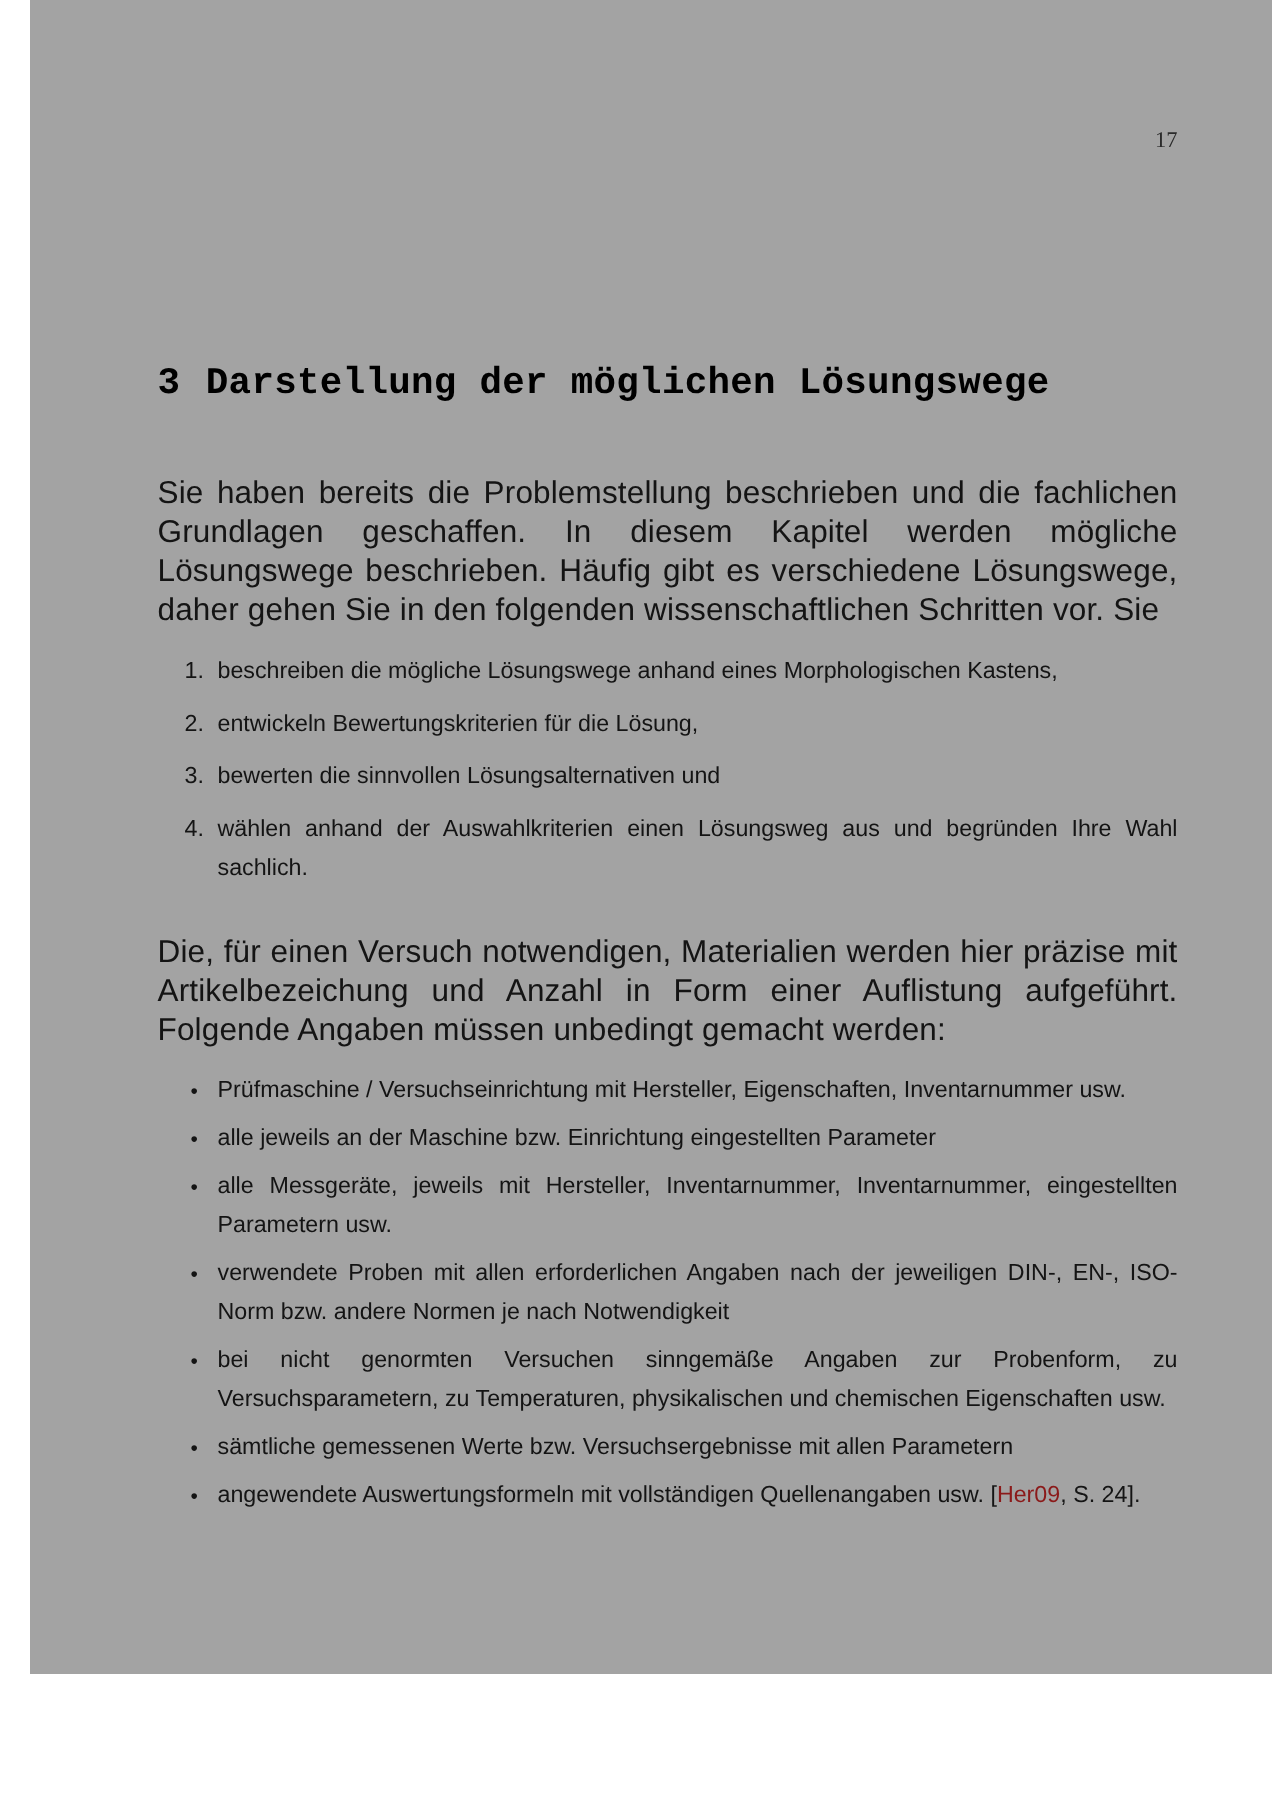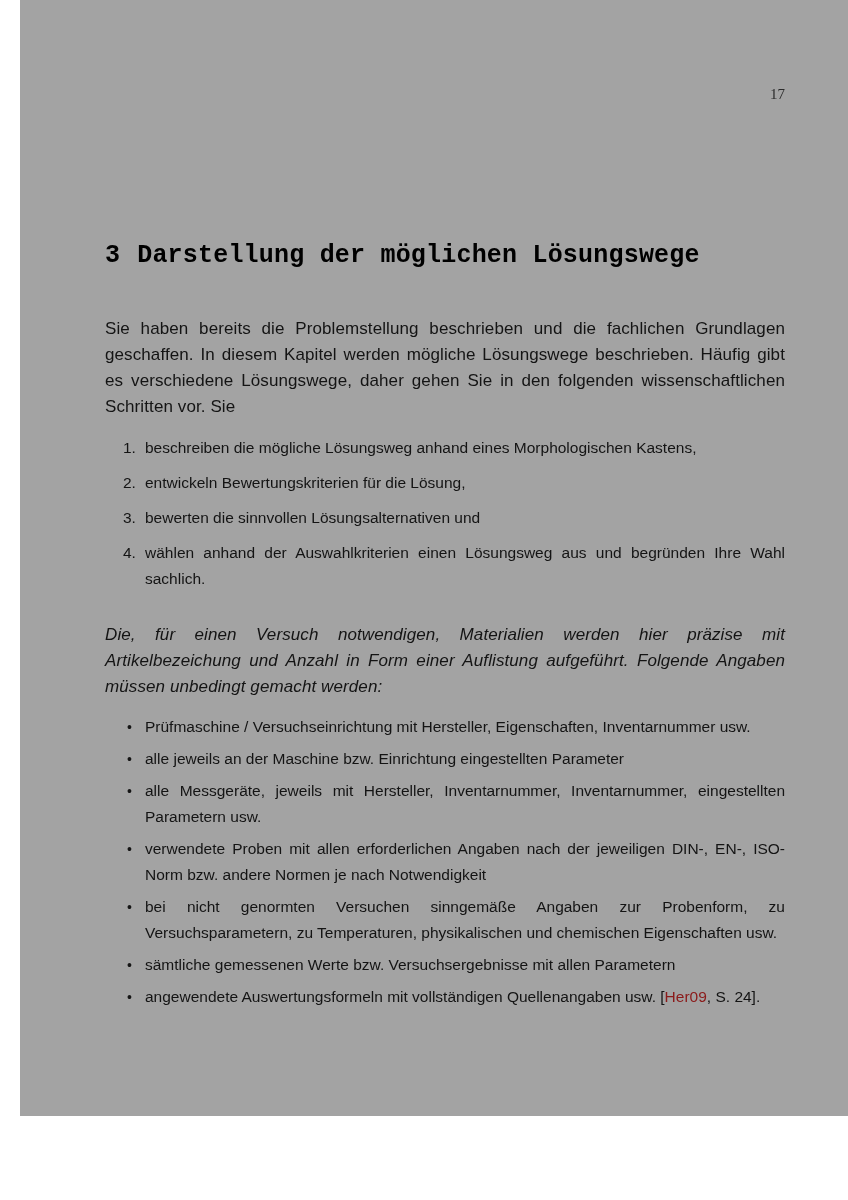--- a/index.html
+++ b/index.html
@@ -40,21 +40,21 @@
     color: #000000;
     letter-spacing: 0.2px;
     font-family: Liberation Mono, monospace;
   }
   h1.chapter-heading .heading-number {
     display: inline-block;
     margin-right: 17px;
   }
   p.body-par {
     margin: 44px 0 0 0;
-    font-size: 17px;
+    font-size: 21px;
     line-height: 26px;
     text-align: justify;
     letter-spacing: 0.1px;
   }
   ol.steps-list {
     list-style: none;
     margin: 15px 0 0 0;
     padding: 0;
   }
   ol.steps-list li {
@@ -78,21 +78,20 @@
     font-weight: bold;
     color: #000000;
     letter-spacing: 0.2px;
   }
   h2.section-heading .heading-number {
     display: inline-block;
     margin-right: 14px;
   }
   p.section-intro {
     margin: 30px 0 0 0;
-    font-style: italic;
   }
   ul.bullet-list {
     list-style: none;
     margin: 14px 0 0 0;
     padding: 0;
   }
   ul.bullet-list li {
     display: flex;
     font-size: 15.5px;
     line-height: 26px;
@@ -124,21 +123,21 @@
 
     <h1 class="chapter-heading">
       <span class="heading-number">3</span><span>Darstellung der möglichen Lösungswege</span>
     </h1>
 
     <p class="body-par">Sie haben bereits die Problemstellung beschrieben und die fachlichen Grundlagen geschaffen. In diesem Kapitel werden mögliche Lösungswege beschrieben. Häufig gibt es verschiedene Lösungswege, daher gehen Sie in den folgenden wissenschaftlichen Schritten vor. Sie</p>
 
     <ol class="steps-list">
       <li>
         <span class="item-marker">1.</span>
-        <span class="item-text">beschreiben die mögliche Lösungsweg anhand eines Morphologischen Kastens,</span>
+        <span class="item-text">beschreiben die mögliche Lösungswege anhand eines Morphologischen Kastens,</span>
       </li>
       <li>
         <span class="item-marker">2.</span>
         <span class="item-text">entwickeln Bewertungskriterien für die Lösung,</span>
       </li>
       <li>
         <span class="item-marker">3.</span>
         <span class="item-text">bewerten die sinnvollen Lösungsalternativen und</span>
       </li>
       <li>

